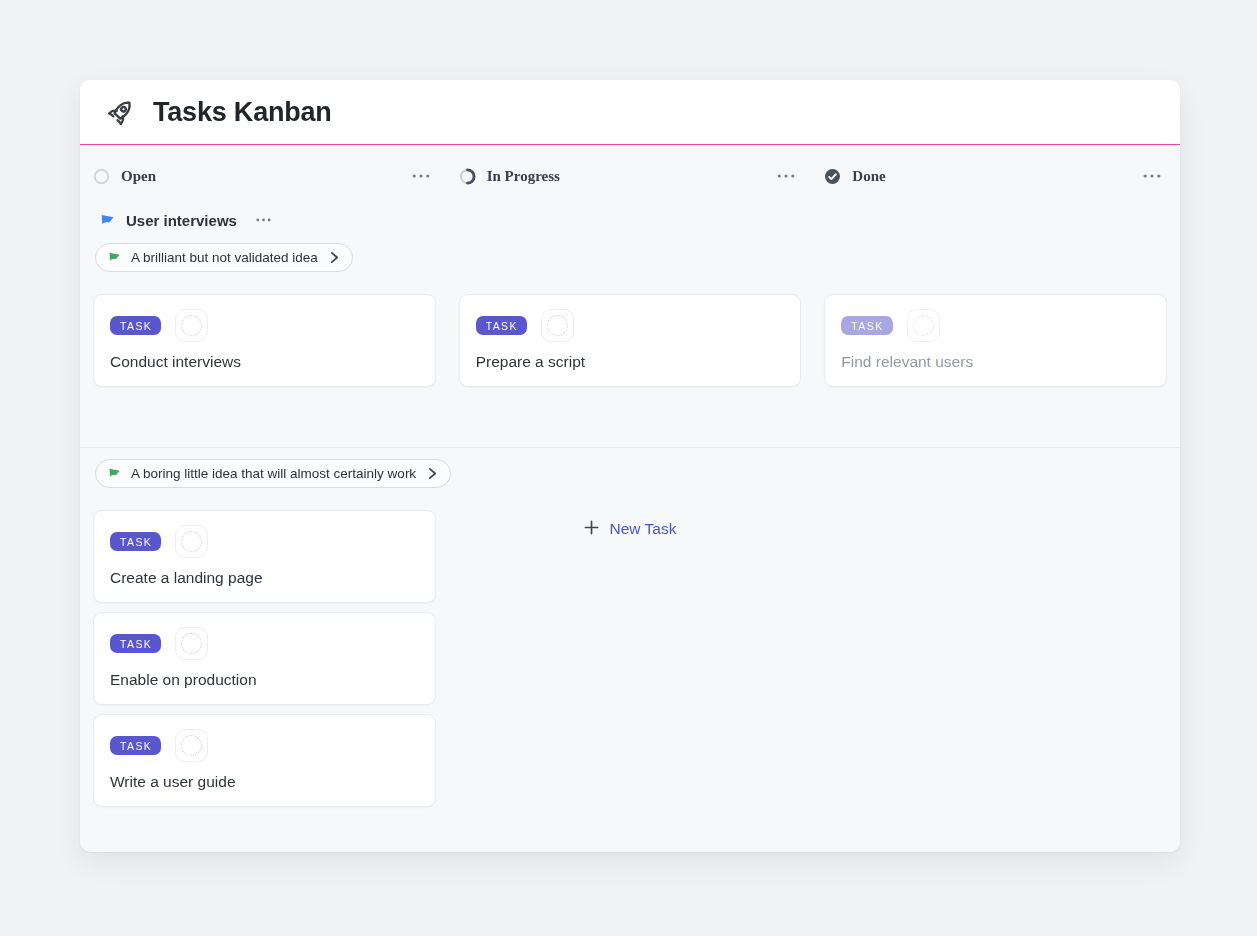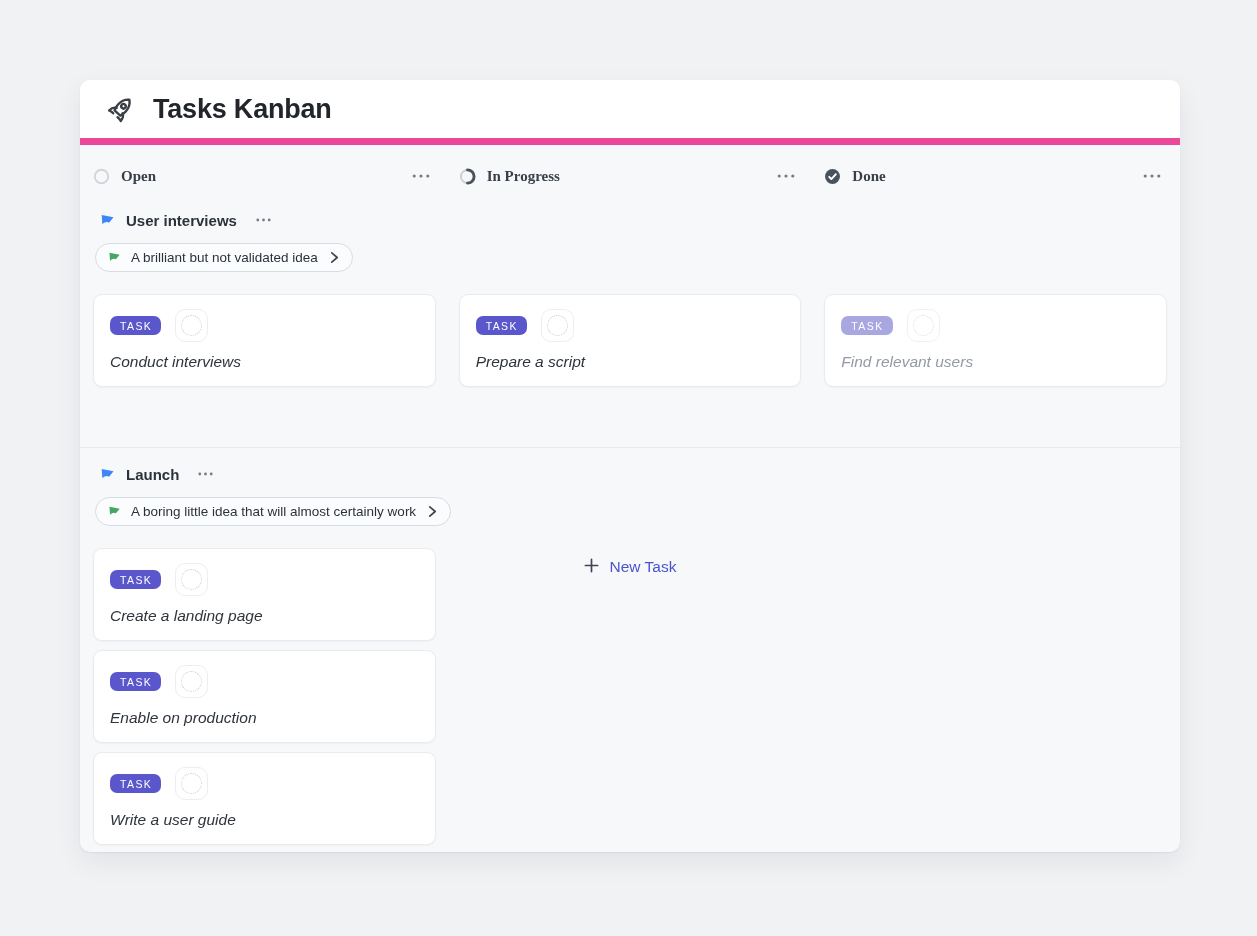--- a/index.html
+++ b/index.html
@@ -14,21 +14,21 @@
     width: 1100px; height: 772px;
     margin: 80px 0 0 80px;
     background: #f7f8fa;
     border-radius: 10px;
     box-shadow: 0 1px 2px rgba(16,24,40,.06), 0 10px 28px rgba(16,24,40,.07);
     overflow: hidden;
   }
   .panel-header {
     height: 65px;
     background: #ffffff;
-    border-bottom: 7px solid #ec4899;
+    border-bottom: 1px solid #ec4899;
     display: flex; align-items: center;
     padding: 0 25px; gap: 16px;
   }
   .rocket { width: 32px; height: 32px; color: #3a3f45; flex: 0 0 auto; }
   .page-title {
     font-size: 27px; font-weight: 600; color: #22262b; letter-spacing: -.2px;
   }
   .board { padding: 16px 13px 0 13px; }
   .cols {
     display: grid; grid-template-columns: repeat(3, 1fr); gap: 23px;
@@ -86,21 +86,21 @@
   .avatar {
     width: 33px; height: 33px; border-radius: 10px;
     border: 1px solid #edeef1; background: #fff;
     display: flex; align-items: center; justify-content: center;
     cursor: pointer;
   }
   .avatar .dotted {
     width: 21px; height: 21px; border-radius: 50%;
     border: 1.5px dotted #c3c8ce;
   }
-  .card-title { font-size: 15.5px; color: #2e343c; margin-top: 0; font-style: italic; }
+  .card-title { font-size: 15.5px; color: #2e343c; margin-top: 0; }
   
   .card--done .badge { background: #a9a7e1; }
   .card--done .card-title { color: #949aa3; }
   .card--done .avatar { border-color: #f0f1f3; }
   .card--done .avatar .dotted { border-color: #d6dade; }
   
   .lane-divider {
     height: 1px; background: #e8eaed;
     margin: 60px -13px 0 -13px; border: none;
   }
@@ -238,33 +238,20 @@
             </div>
             <div class="card-title">Find relevant users</div>
           </div>
         </div>
       </div>
     </section>
 
     <hr class="lane-divider">
 
     <section>
-      <div class="lane-head" style="margin-top:14px;">
-        <svg class="flag" viewBox="0 0 16 16">
-          <path d="M1.8 2.1 L14.4 4.5 L9.7 10.3 C7.6 8.8 5 9.4 2.5 12 Z" fill="#3e86f5"></path>
-        </svg>
-        <span class="lane-name">Launch</span>
-        <button class="dots-btn">
-          <svg width="15" height="4" viewBox="0 0 15 4">
-            <circle cx="1.8" cy="2" r="1.4" fill="#757c86"></circle>
-              <circle cx="7.5" cy="2" r="1.4" fill="#757c86"></circle>
-              <circle cx="13.2" cy="2" r="1.4" fill="#757c86"></circle>
-          </svg>
-        </button>
-      </div>
 
       <button class="goal-pill">
         <svg class="flag" viewBox="0 0 16 16">
           <path d="M1.8 2.1 L14.4 4.5 L9.7 10.3 C7.6 8.8 5 9.4 2.5 12 Z" fill="#44a863"></path>
         </svg>
         <span class="pill-label">A boring little idea that will almost certainly work</span>
         <svg class="chev" viewBox="0 0 10 14" fill="none">
           <path d="M2 1.8 L8 7 L2 12.2" stroke="#3f4650" stroke-width="1.9" stroke-linecap="round" stroke-linejoin="round"></path>
         </svg>
       </button>

